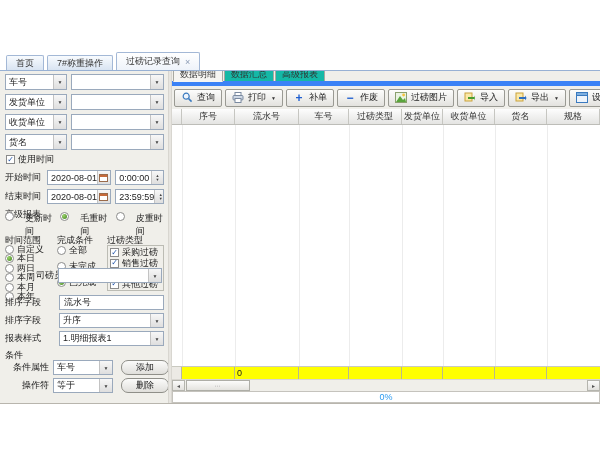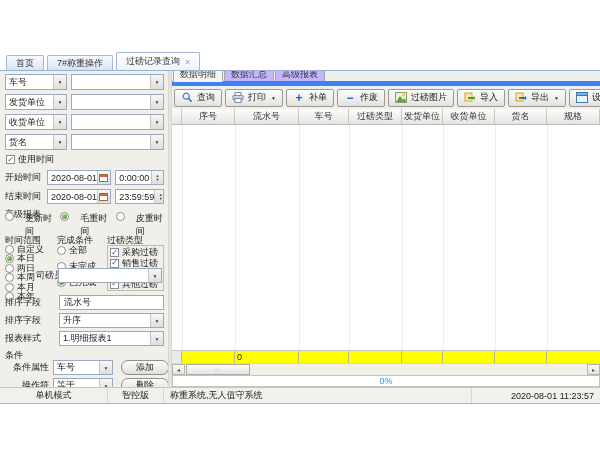--- a/index.html
+++ b/index.html
@@ -83,21 +83,21 @@
 
   
   .splitter { width:4px; flex:none; background:#e7e5e0; border-left:1px solid #d8d6d0;
               border-right:1px solid #d8d6d0; }
 
   
   .right-panel { flex:1; display:flex; flex-direction:column; overflow:hidden; background:#f0efea; }
   .inner-tabs { height:15px; flex:none; display:flex; align-items:flex-end;
                 border-bottom:5px solid #3b82f6; padding-left:1px; }
   .inner-tab { height:14px; padding:0 6px; display:flex; align-items:center;
-               background:#c4b5fd; border:1px solid #a8a8a0; border-bottom:none;
+               background:#14b8a6; border:1px solid #a8a8a0; border-bottom:none;
                margin-right:1px; color:#333; }
   .inner-tab.active { background:#f6f5f2; height:15px; margin-bottom:-1px;
                       border-bottom:1px solid #f6f5f2; }
   .toolbar { height:23px; flex:none; display:flex; align-items:center; gap:3px;
              padding:0 2px; }
   .tbtn { height:18px; padding:0 6px; display:flex; align-items:center; gap:4px;
           background:linear-gradient(#fdfdfc,#e3e2de); border:1px solid #9a9a93;
           border-radius:2px; white-space:nowrap; }
   .tbtn .tcaret { font-size:5px; color:#333; margin-left:1px; }
   .ticon { width:12px; height:12px; flex:none; display:flex; align-items:center;
@@ -505,27 +505,13 @@
         <div class="scroll-track"></div>
         <div class="scroll-arrow">▸</div>
       </div>
 
       <div class="progress-row">
         <span class="progress-text">0%</span>
       </div>
     </div>
   </div>
 
-  <div class="statusbar">
-    <div class="sb-seg sb-mode">
-      <span>单机模式</span>
-    </div>
-    <div class="sb-seg sb-edition">
-      <span>智控版</span>
-    </div>
-    <div class="sb-seg sb-system">
-      <span>称重系统,无人值守系统</span>
-    </div>
-    <div class="sb-seg sb-time">
-      <span>2020-08-01 11:23:57</span>
-    </div>
-  </div>
 </div>
 
 </body></html>

